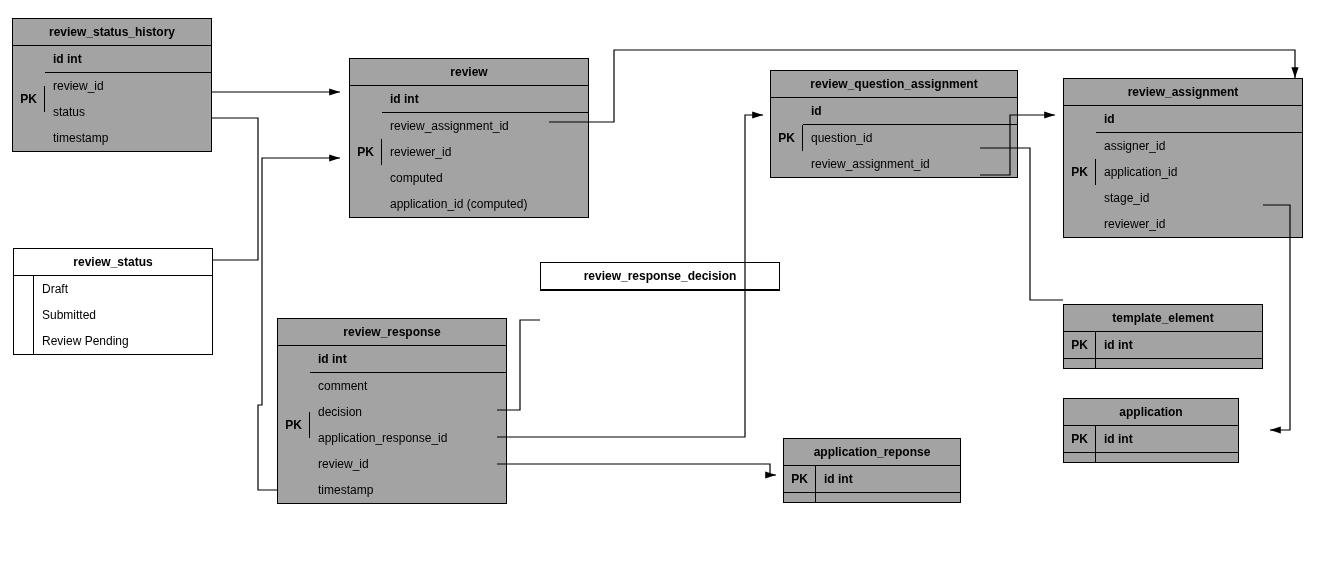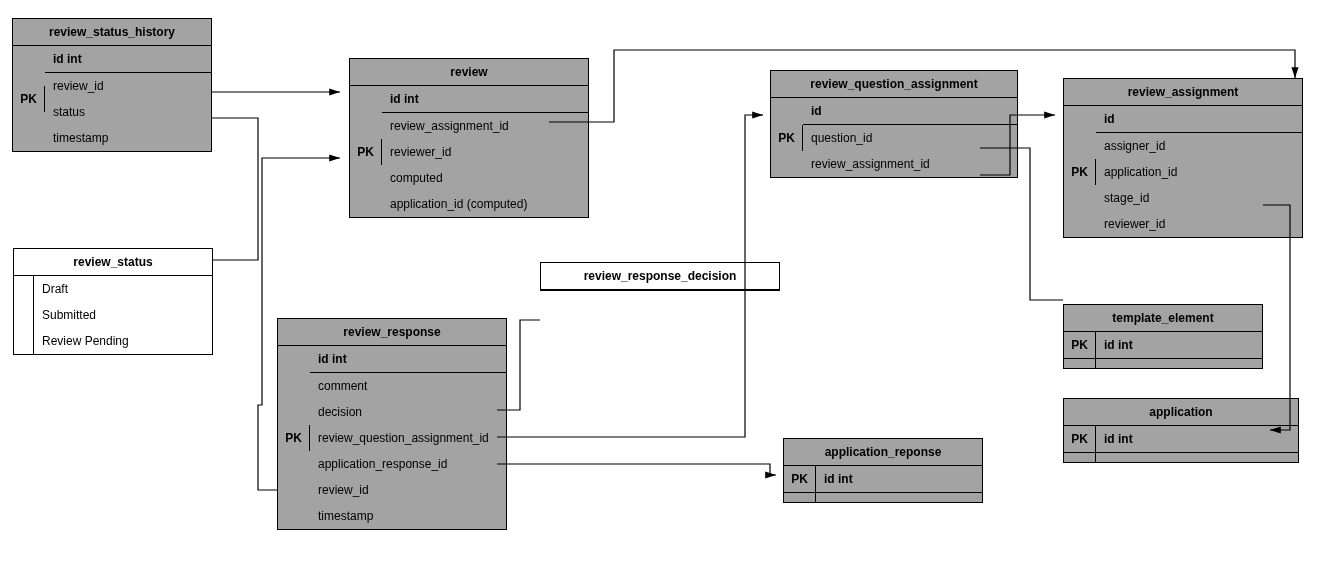--- a/index.html
+++ b/index.html
@@ -156,36 +156,35 @@
 </div>
 
 <div class="entity" style="left:277px; top:318px; width:230px;">
   <div class="title">review_response</div>
   <div class="row">
     <div class="pkcol">PK</div>
     <div class="attrs">
       <div class="pkval">id int</div>
       <div class="attr">comment</div>
       <div class="attr">decision</div>
-      <div class="attr">review_question_assignment_id</div>
       <div class="attr">application_response_id</div>
       <div class="attr">review_id</div>
       <div class="attr">timestamp</div>
     </div>
   </div>
 </div>
 
 <div class="enum" style="left:540px; top:262px; width:240px;">
   <div class="title">review_response_decision</div>
   <div class="row">
     <div class="leftbar"></div>
   </div>
 </div>
 
-<div class="entity" style="left:783px; top:438px; width:200px;">
+<div class="entity" style="left:783px; top:438px; width:178px;">
   <div class="title">application_reponse</div>
   <div class="row">
     <div class="pkcol">PK</div>
     <div class="attrs">
       <div class="pkval" style="border-bottom:none;">id int</div>
     </div>
   </div>
   <div class="emptyrow">
       <div class="pkcol-e"></div>
       <div style="flex:1"></div>
@@ -199,21 +198,21 @@
     <div class="attrs">
       <div class="pkval" style="border-bottom:none;">id int</div>
     </div>
   </div>
   <div class="emptyrow">
       <div class="pkcol-e"></div>
       <div style="flex:1"></div>
     </div>
 </div>
 
-<div class="entity" style="left:1063px; top:398px; width:236px;">
+<div class="entity" style="left:1063px; top:398px; width:176px;">
   <div class="title">application</div>
   <div class="row">
     <div class="pkcol">PK</div>
     <div class="attrs">
       <div class="pkval" style="border-bottom:none;">id int</div>
     </div>
   </div>
   <div class="emptyrow">
       <div class="pkcol-e"></div>
       <div style="flex:1"></div>

